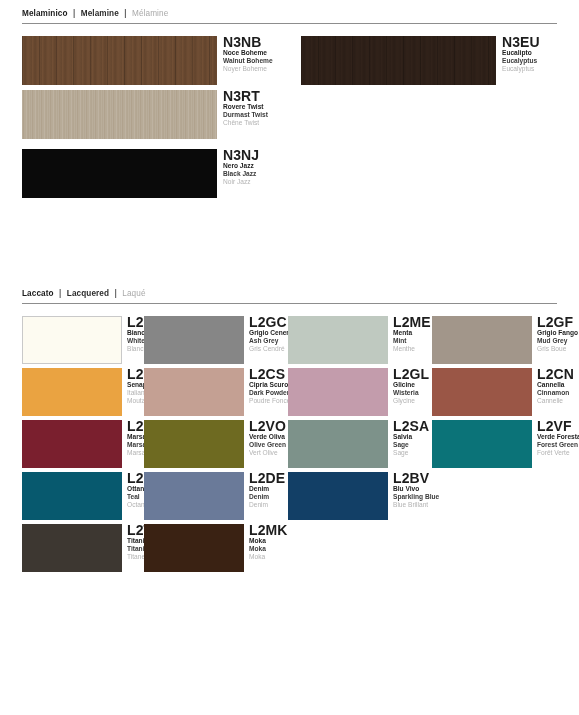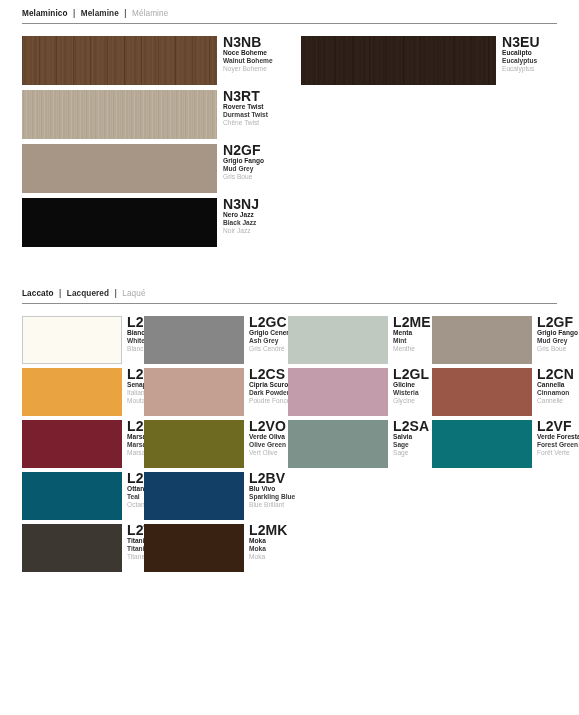--- a/index.html
+++ b/index.html
@@ -183,29 +183,20 @@
             <div class="swatch wood fine" style="background: rgb(181, 168, 148);"></div>
             <div class="info">
               <div class="code">N3RT</div>
               <div class="n-it">Rovere Twist</div>
               <div class="n-en">Durmast Twist</div>
               <div class="n-fr">Chêne Twist</div>
             </div>
           </div>
         </div>
         <div class="row">
-          <div class="cell">
-            <div class="swatch " style="background: rgb(167, 150, 134);"></div>
-            <div class="info">
-              <div class="code">N2GF</div>
-              <div class="n-it">Grigio Fango</div>
-              <div class="n-en">Mud Grey</div>
-              <div class="n-fr">Gris Boue</div>
-            </div>
-          </div>
         </div>
         <div class="row">
           <div class="cell">
             <div class="swatch " style="background: rgb(10, 10, 10);"></div>
             <div class="info">
               <div class="code">N3NJ</div>
               <div class="n-it">Nero Jazz</div>
               <div class="n-en">Black Jazz</div>
               <div class="n-fr">Noir Jazz</div>
             </div>
@@ -344,20 +335,29 @@
           <div class="cell">
             <div class="swatch " style="background: rgb(7, 89, 110);"></div>
             <div class="info">
               <div class="code">L2OT</div>
               <div class="n-it">Ottanio</div>
               <div class="n-en">Teal</div>
               <div class="n-fr">Octane</div>
             </div>
           </div>
           <div class="cell">
+            <div class="swatch " style="background: rgb(106, 122, 153);"></div>
+            <div class="info">
+              <div class="code">L2DE</div>
+              <div class="n-it">Denim</div>
+              <div class="n-en">Denim</div>
+              <div class="n-fr">Denim</div>
+            </div>
+          </div>
+          <div class="cell">
             <div class="swatch " style="background: rgb(18, 63, 102);"></div>
             <div class="info">
               <div class="code">L2BV</div>
               <div class="n-it">Blu Vivo</div>
               <div class="n-en">Sparkling Blue</div>
               <div class="n-fr">Blue Brillant</div>
             </div>
           </div>
         </div>
         <div class="row">

